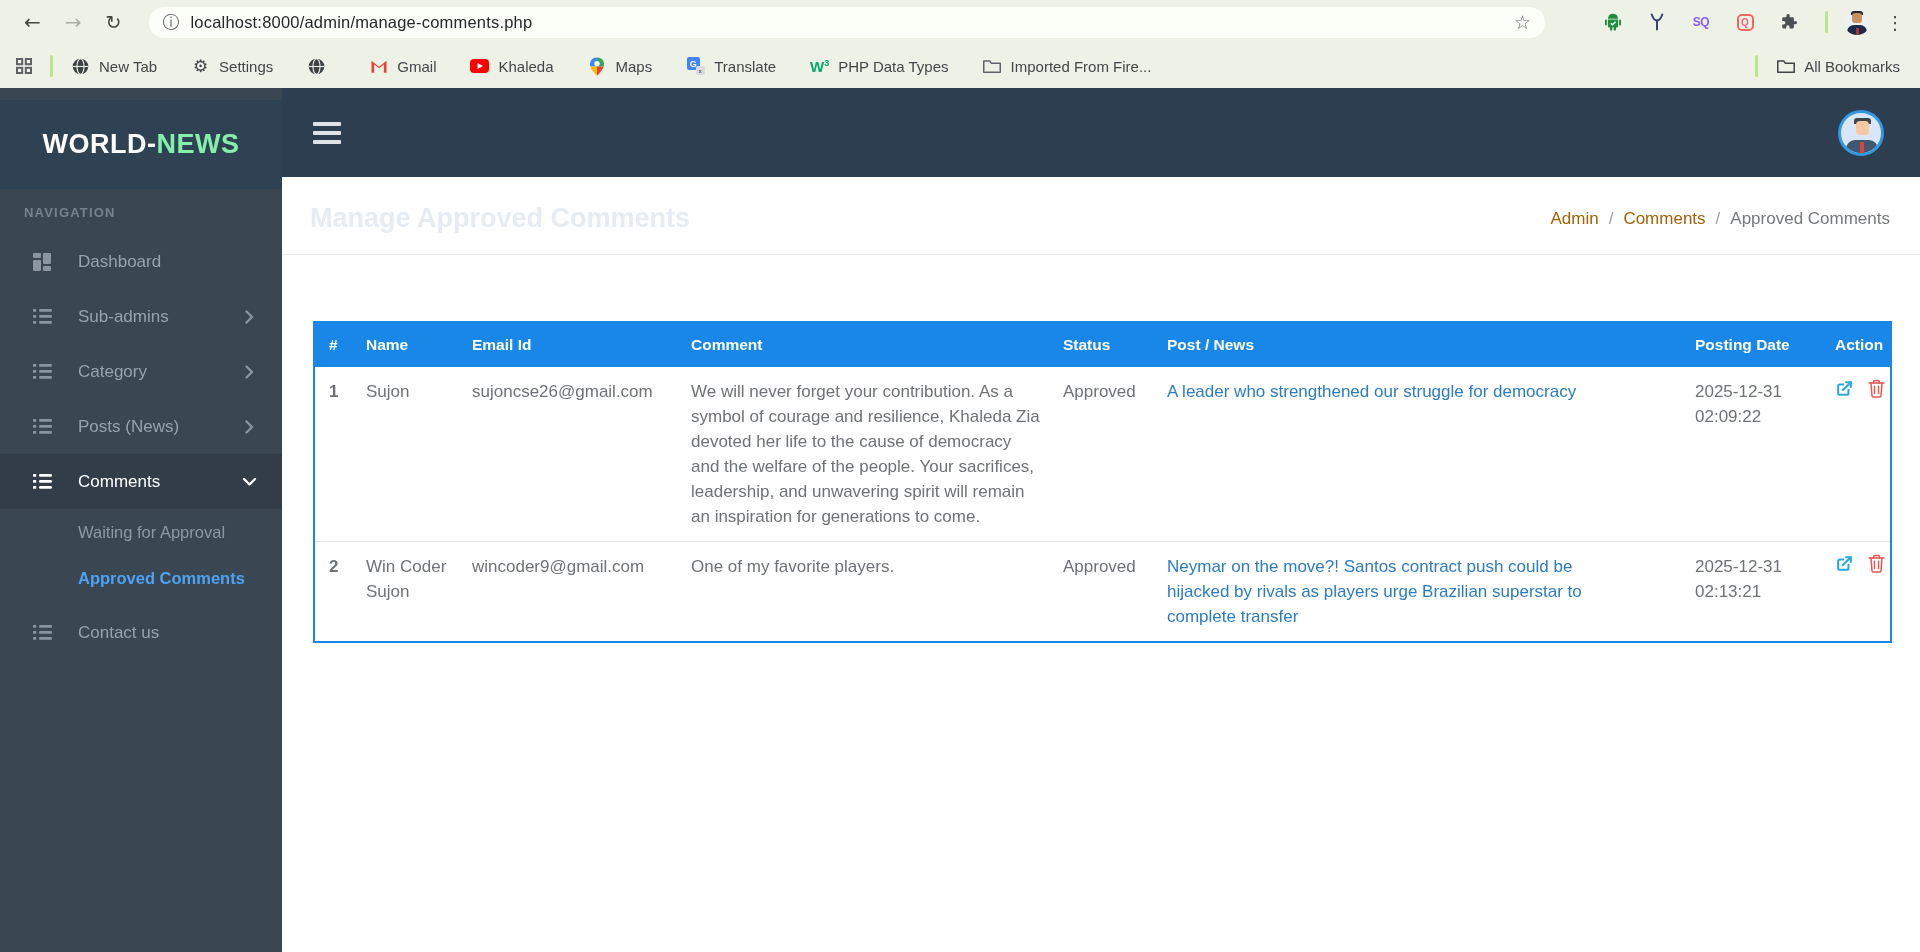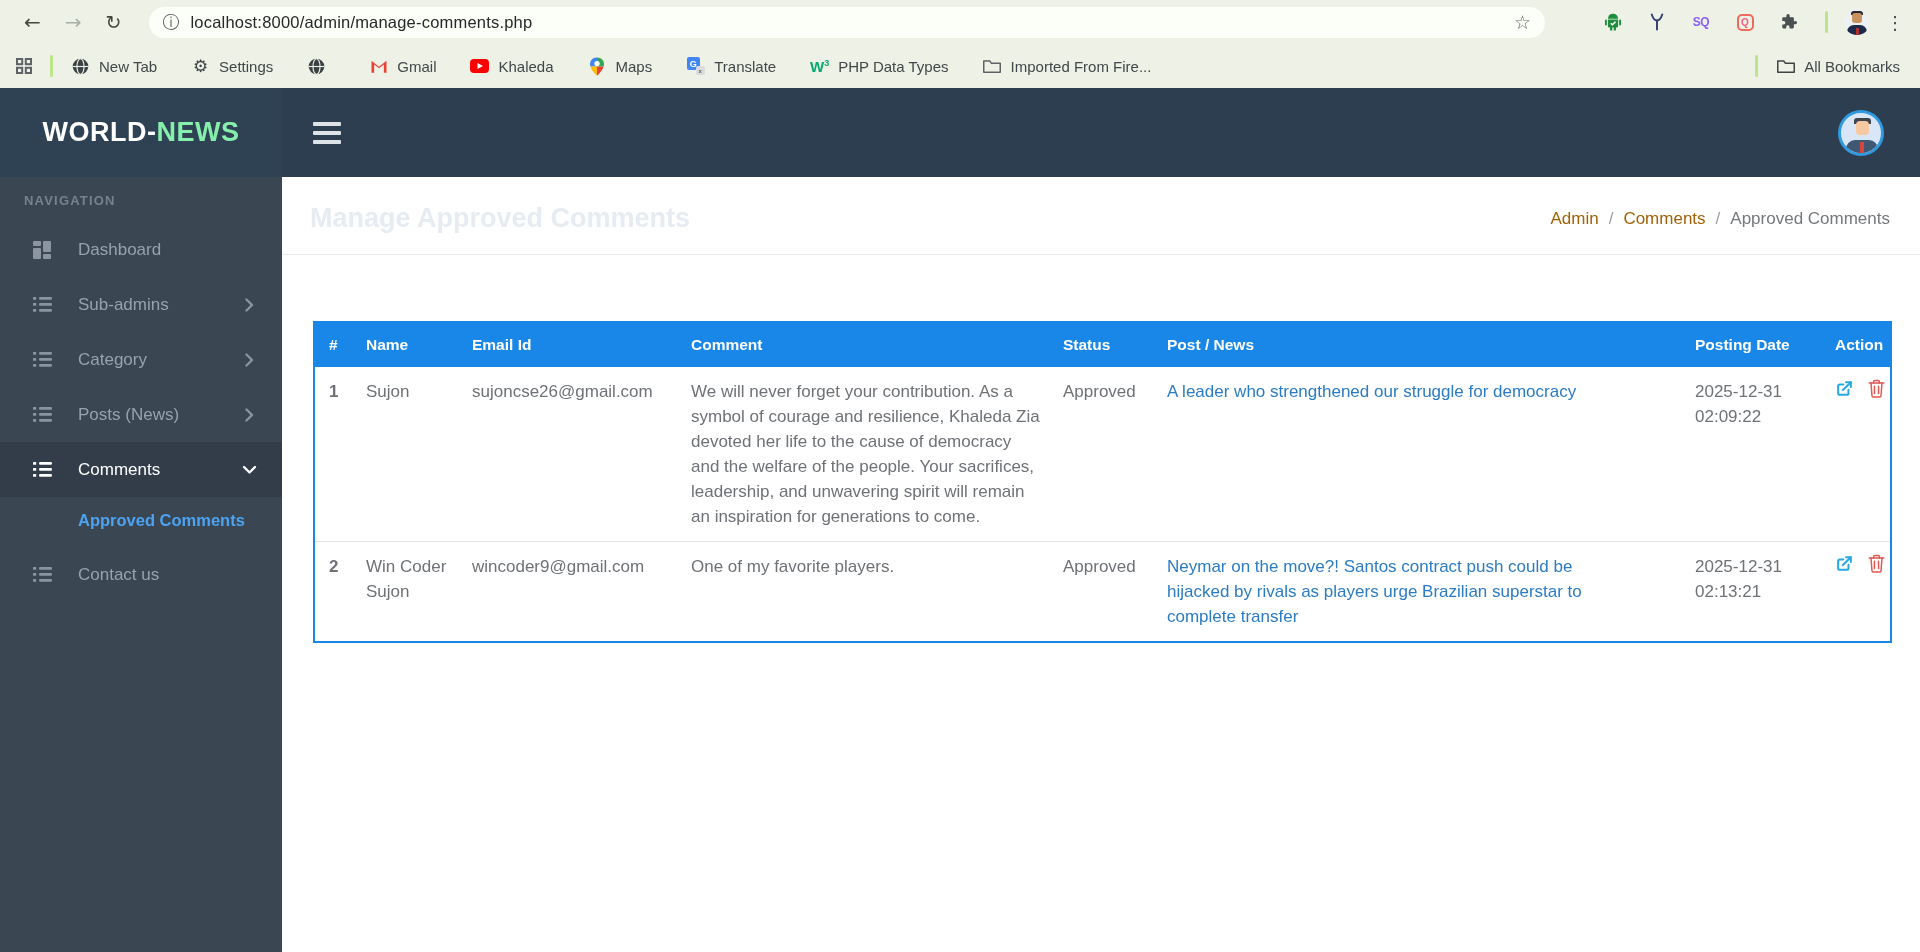--- a/index.html
+++ b/index.html
@@ -39,21 +39,21 @@
   .right-group { margin-left:auto; display:flex; align-items:center; }
   .gear-glyph { font-family:"DejaVu Sans", sans-serif; font-size:17px; color:#414549; line-height:1; }
   .w3-wrap { color:#04aa6d; font-weight:800; font-size:15px; line-height:1; }
   .w3-wrap sup { font-size:9px; }
   .tr-wrap { position:relative; width:18px; height:18px; }
   .tr-blue { position:absolute; top:0; left:0; width:13px; height:13px; background:#4285f4; border-radius:2px; color:#fff; font-size:9px; font-weight:700; display:flex; align-items:center; justify-content:center; }
   .tr-gray { position:absolute; bottom:0; right:0; width:9px; height:9px; background:#dadce0; border-radius:2px; color:#5f6368; font-size:6px; font-weight:700; display:flex; align-items:center; justify-content:center; }
 
   
   .sidebar { position:absolute; top:88px; left:0; width:282px; height:864px; background:#3a4651; }
-  .brand { height:89px; background:#2f4254; display:flex; align-items:center; justify-content:center; font-size:27px; font-weight:800; letter-spacing:0.5px; }
+  .brand { height:89px; background:#2f4254; display:flex; align-items:center; justify-content:center; font-size:27px; font-weight:800; letter-spacing:0.5px;margin-top:12px; }
   .brand .b1 { color:#ffffff; }
   .brand .b2 { color:#86efac; }
   .nav-section { margin:16px 0 0 24px; font-size:13px; font-weight:700; letter-spacing:1.2px; color:#76828e; }
   .nav-list { list-style:none; margin-top:14px; }
   .nav-item { height:55px; display:flex; align-items:center; padding-left:33px; position:relative; color:#97a2ad; font-size:17px; }
   .nav-item .ni-icon { width:19px; display:flex; color:#8a95a1; }
   .nav-item .ni-label { margin-left:26px; }
   .nav-item .chev { position:absolute; right:28px; color:#8a95a1; display:flex; }
   .nav-item.active { background:#323d49; color:#ffffff; }
   .nav-item.active .ni-icon, .nav-item.active .chev { color:#ffffff; }
@@ -353,20 +353,21 @@
         </span>
         <span class="ni-label">Comments</span>
         <span class="chev down">
             <svg width="9" height="14" viewBox="0 0 9 14" fill="none" stroke="currentColor" stroke-width="2.4" stroke-linecap="round" stroke-linejoin="round">
               <path d="M1.5 1.5L7 7l-5.5 5.5"></path>
             </svg>
           </span>
       </li>
     </ul>
     <ul class="sub-list">
+      <li class="sub-item clickable">Waiting for Approval</li>
       <li class="sub-item active clickable">Approved Comments</li>
     </ul>
     <ul class="nav-list" style="margin-top:4px;">
       <li class="nav-item clickable">
         <span class="ni-icon">
           <svg width="19" height="15" viewBox="0 0 19 15" fill="currentColor">
               <rect width="3.2" height="2.7" rx=".5"></rect>
               <rect x="6" width="13" height="2.7" rx="1.3"></rect>
               <rect y="6" width="3.2" height="2.7" rx=".5"></rect>
               <rect x="6" y="6" width="13" height="2.7" rx="1.3"></rect>

